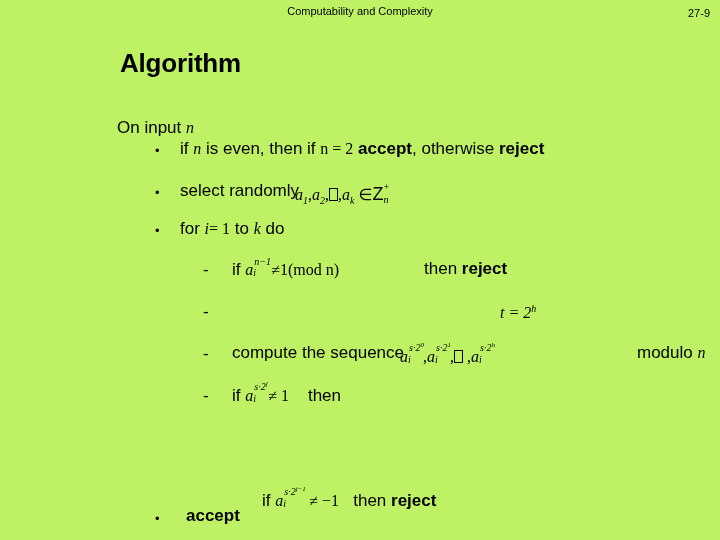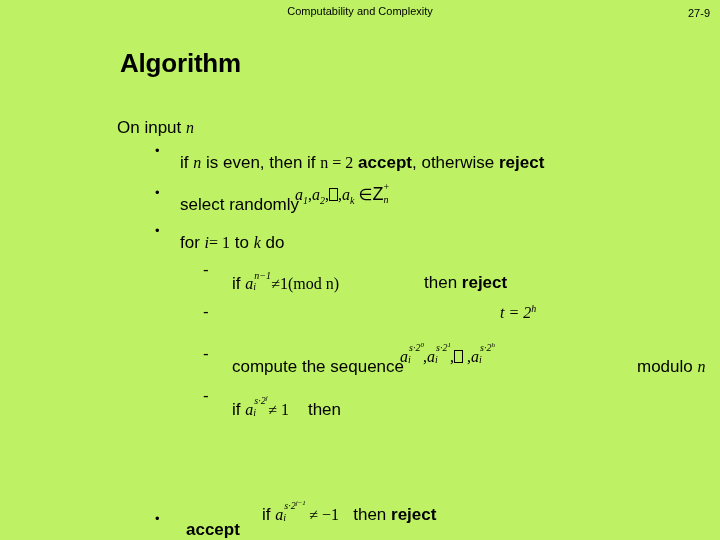--- a/index.html
+++ b/index.html
@@ -67,21 +67,20 @@
   sup.ms, sub.ms {
     font-family: "Liberation Serif", serif;
     font-size: 10px;
   }
   sup.ms { font-style: italic; }
   sub.ms { font-style: italic; }
   .row {
     position: absolute;
     font-size: 17px;
     white-space: nowrap;
-    margin-top: 14px;
   }
   .bullet {
     position: absolute;
     font-size: 13px;
     line-height: 1;
   }
   .dash {
     position: absolute;
     font-size: 17px;
     line-height: 1;

